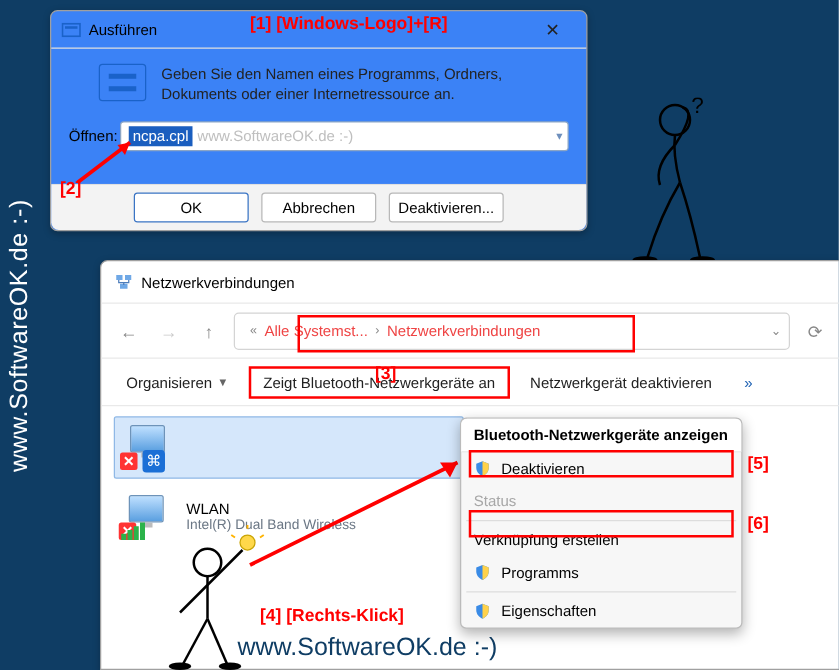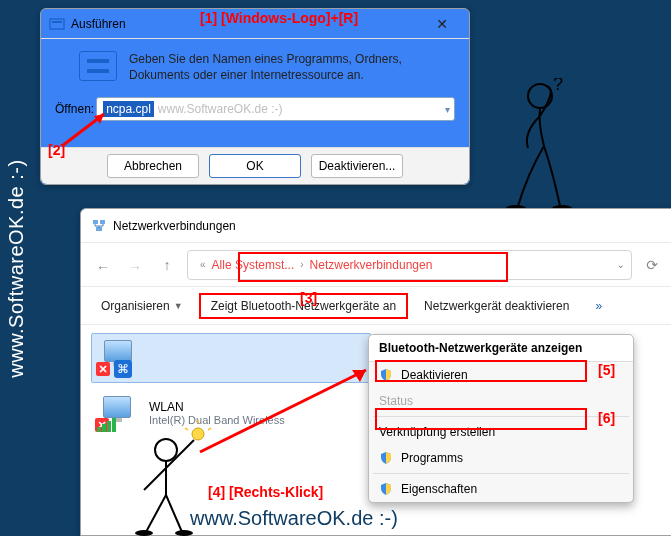--- a/index.html
+++ b/index.html
@@ -110,21 +110,21 @@
   .moncable{width:44px;height:36px;position:relative;}
   .mon{position:absolute;left:8px;top:0;width:28px;height:22px;background:linear-gradient(#bfe0ff,#5a9fe0);border:1px solid #6d93b9;border-radius:2px;}
   .monstand{position:absolute;left:17px;top:22px;width:10px;height:4px;background:#bcbcbc;}
   .cross{position:absolute;left:0;bottom:0;width:14px;height:14px;background:#f33;border-radius:2px;display:flex;align-items:center;justify-content:center;color:#fff;font-size:11px;font-weight:bold;}
   .btbadge{position:absolute;left:18px;bottom:-2px;width:18px;height:18px;background:#1b6fd6;border-radius:3px;color:#fff;display:flex;align-items:center;justify-content:center;font-size:12px;}
   .wifi{position:absolute;left:2px;bottom:0;}
   .wifi span{display:inline-block;width:4px;background:#2bb34a;margin-right:1px;vertical-align:bottom;}
 
   
   .ctx{
-    position:absolute; left:368px; top:334px; width:266px;
+    position:absolute; left:368px; top:334px; width:226px;
     background:#f7f7f7;border:1px solid #bbb;border-radius:5px;
     box-shadow:0 4px 10px rgba(0,0,0,.3);font-size:12px;
   }
   .ctx .hdr{padding:6px 10px;font-weight:bold;background:#fff;border-bottom:1px solid #ddd;border-radius:5px 5px 0 0;}
   .ctx .itm{padding:6px 10px;display:flex;align-items:center;gap:8px;}
   .ctx .itm.dis{color:#a7a7a7;}
   .ctx hr{border:none;border-top:1px solid #ddd;margin:2px 4px;}
   .shield{width:14px;height:14px;display:inline-block;}
   .ctxbox{position:absolute;border:2px solid #f00;pointer-events:none;}
 </style>
@@ -156,22 +156,22 @@
     <div class="row">
       <span>Öffnen:</span>
       <div class="combo">
         <span class="sel">ncpa.cpl</span>
         <span class="ghost">www.SoftwareOK.de :-)</span>
         <span class="dd">▾</span>
       </div>
     </div>
   </div>
   <div class="btns">
+    <div class="winbtn primary">OK</div>
     <div class="winbtn">Abbrechen</div>
-    <div class="winbtn primary">OK</div>
     <div class="winbtn">Deaktivieren...</div>
   </div>
 </div>
 
 <div class="anno" style="left:200px;top:10px;">[1]  [Windows-Logo]+[R]</div>
 <div class="anno" style="left:48px;top:142px;">[2]</div>
 <svg class="arrow-svg" style="left:60px;top:110px;width:60px;height:40px;" viewBox="0 0 60 40">
   <path d="M2 36 L44 4" stroke="#f00" stroke-width="3" fill="none"></path>
   <path d="M44 4 L34 6 L40 14 Z" fill="#f00"></path>
 </svg>

